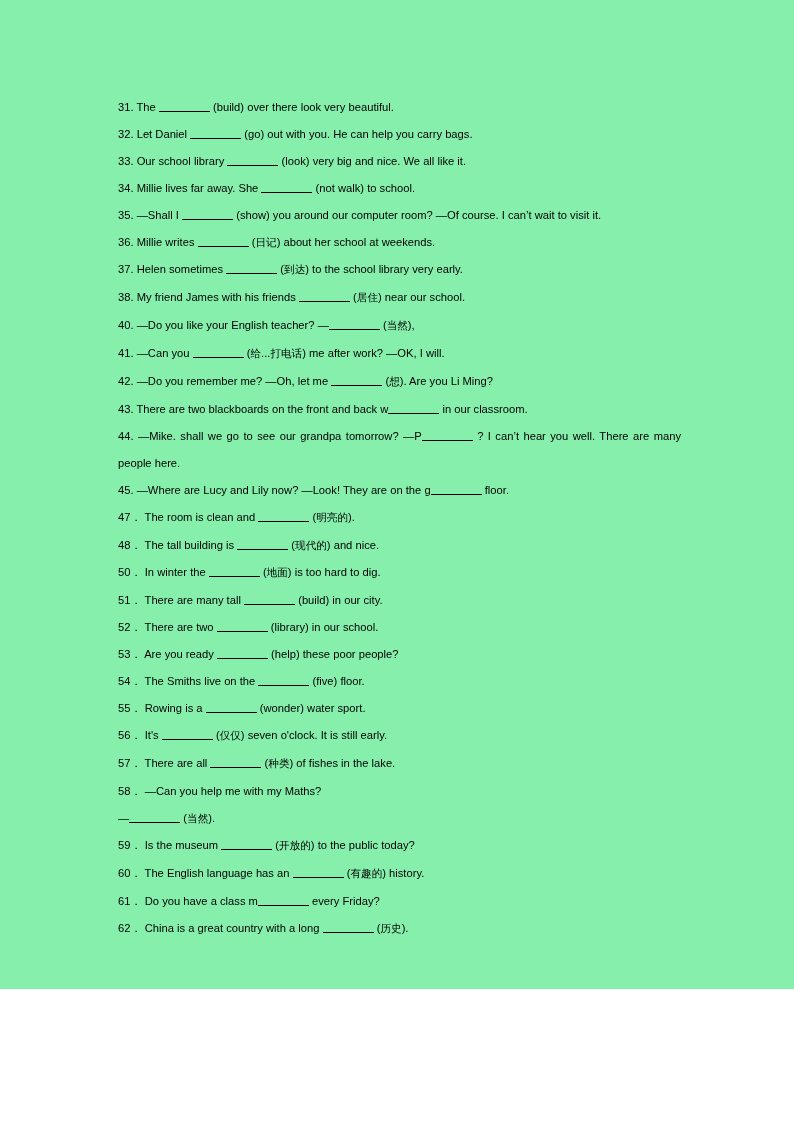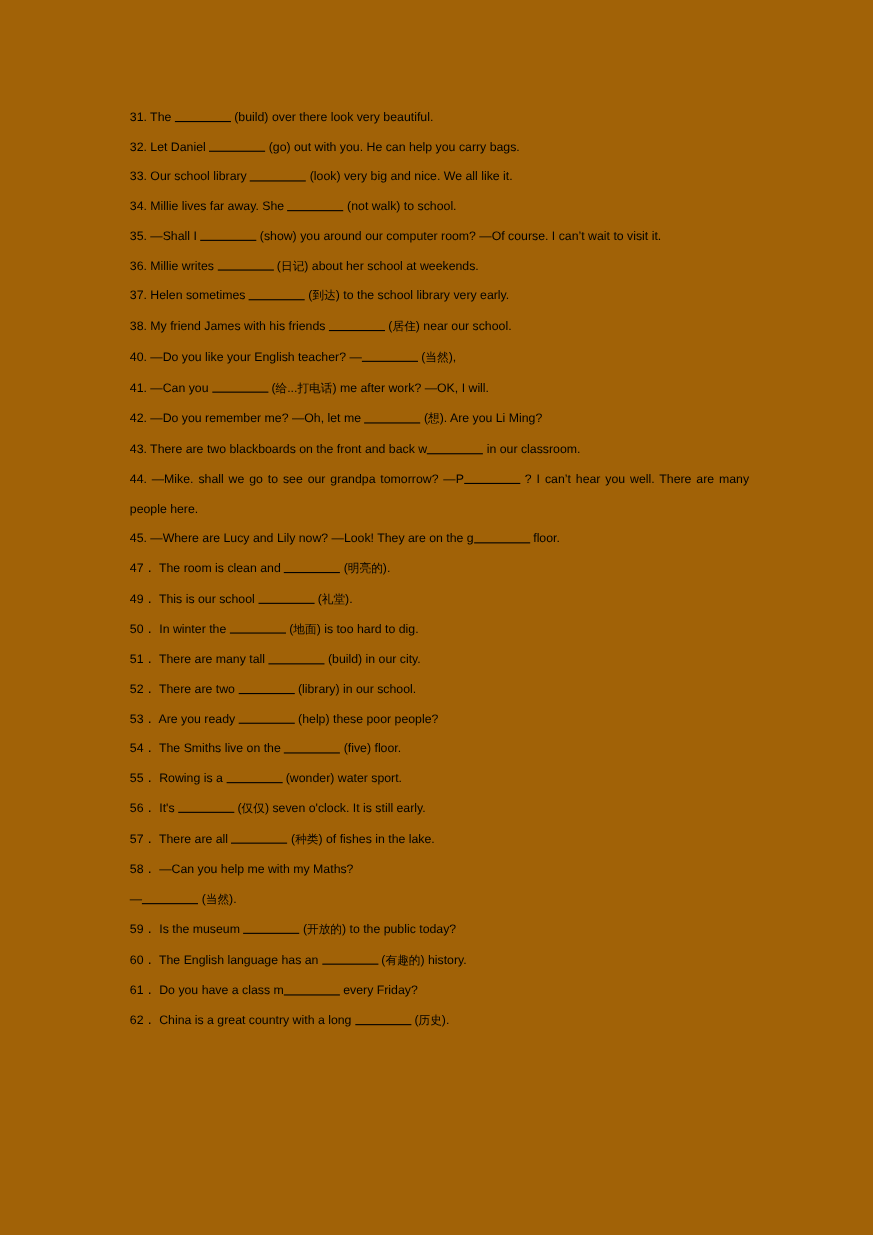--- a/index.html
+++ b/index.html
@@ -8,22 +8,22 @@
     padding: 0;
     background: #ffffff;
   }
   body {
     font-family: "Liberation Sans", sans-serif;
     color: #000000;
   }
   .page {
     position: relative;
     width: 794px;
-    height: 1123px;
-    background: #a16207;
+    height: 989px;
+    background: #86efac;
     overflow: hidden;
     box-sizing: border-box;
   }
   .content {
     position: absolute;
     left: 118px;
     top: 94px;
     width: 563px;
   }
   .q {
@@ -69,21 +69,21 @@
       <p class="q"><span class="num">36. </span><span>Millie writes </span><span class="blank w-std"></span><span> (</span><span class="cn">日记</span><span>) about her school at weekends.</span></p>
       <p class="q"><span class="num">37. </span><span>Helen sometimes </span><span class="blank w-std"></span><span> (</span><span class="cn">到达</span><span>) to the school library very early.</span></p>
       <p class="q"><span class="num">38. </span><span>My friend James with his friends </span><span class="blank w-std"></span><span> (</span><span class="cn">居住</span><span>) near our school.</span></p>
       <p class="q"><span class="num">40. </span><span>—Do you like your English teacher? —</span><span class="blank w-std"></span><span> (</span><span class="cn">当然</span><span>),</span></p>
       <p class="q"><span class="num">41. </span><span>—Can you </span><span class="blank w-std"></span><span> (</span><span class="cn">给</span><span>...</span><span class="cn">打电话</span><span>) me after work? —OK, I will.</span></p>
       <p class="q"><span class="num">42. </span><span>—Do you remember me? —Oh, let me </span><span class="blank w-std"></span><span> (</span><span class="cn">想</span><span>). Are you Li Ming?</span></p>
       <p class="q"><span class="num">43. </span><span>There are two blackboards on the front and back w</span><span class="blank w-std"></span><span> in our classroom.</span></p>
       <p class="q justify"><span class="num">44. </span><span>—Mike. shall we go to see our grandpa tomorrow? —P</span><span class="blank w-std"></span><span> ? I can’t hear you well. There are many people here.</span></p>
       <p class="q"><span class="num">45. </span><span>—Where are Lucy and Lily now? —Look! They are on the g</span><span class="blank w-std"></span><span> floor.</span></p>
       <p class="q"><span class="num">47． </span><span>The room is clean and </span><span class="blank w-std"></span><span> (</span><span class="cn">明亮的</span><span>).</span></p>
-      <p class="q"><span class="num">49． </span><span>This is our school </span><span class="blank w-std"></span><span> (</span><span class="cn">礼堂</span><span>).</span></p>
+      <p class="q"><span class="num">48． </span><span>The tall building is </span><span class="blank w-std"></span><span> (</span><span class="cn">现代的</span><span>) and nice.</span></p>
       <p class="q"><span class="num">50． </span><span>In winter the </span><span class="blank w-std"></span><span> (</span><span class="cn">地面</span><span>) is too hard to dig.</span></p>
       <p class="q"><span class="num">51． </span><span>There are many tall </span><span class="blank w-std"></span><span> (build) in our city.</span></p>
       <p class="q"><span class="num">52． </span><span>There are two </span><span class="blank w-std"></span><span>  (library) in our school.</span></p>
       <p class="q"><span class="num">53． </span><span>Are you ready </span><span class="blank w-std"></span><span> (help) these poor people?</span></p>
       <p class="q"><span class="num">54． </span><span>The Smiths live on the </span><span class="blank w-std"></span><span> (five) floor.</span></p>
       <p class="q"><span class="num">55． </span><span>Rowing is a </span><span class="blank w-std"></span><span> (wonder) water sport.</span></p>
       <p class="q"><span class="num">56． </span><span>It's </span><span class="blank w-std"></span><span> (</span><span class="cn">仅仅</span><span>) seven o'clock. It is still early.</span></p>
       <p class="q"><span class="num">57． </span><span>There are all </span><span class="blank w-std"></span><span> (</span><span class="cn">种类</span><span>) of fishes in the lake.</span></p>
       <p class="q"><span class="num">58． </span><span>—Can you help me with my Maths?</span></p>
       <p class="q"><span>—</span><span class="blank w-std"></span><span> (</span><span class="cn">当然</span><span>).</span></p>

